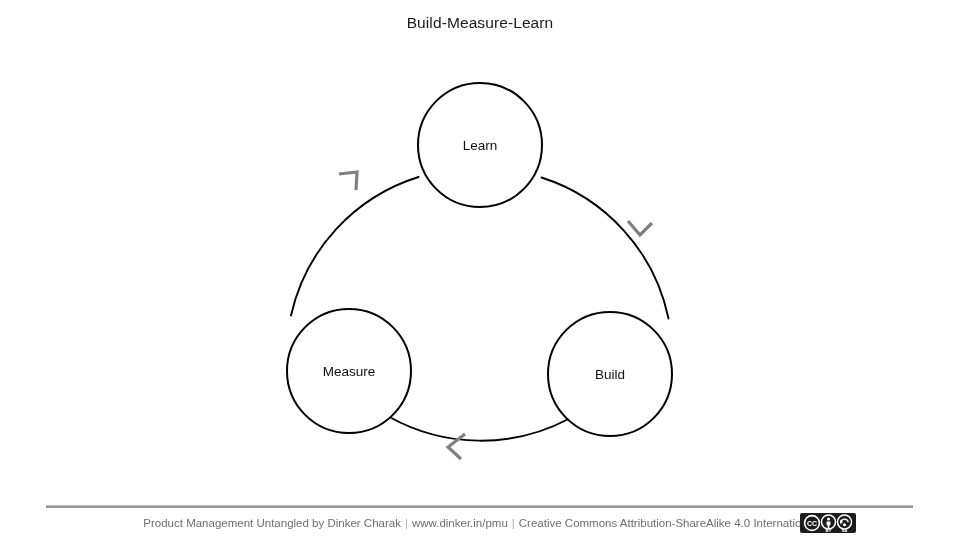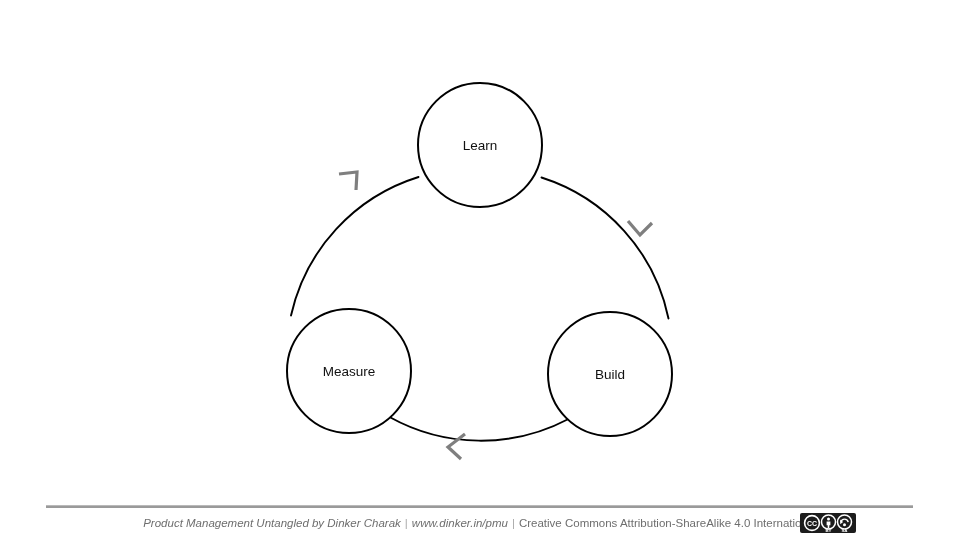--- a/index.html
+++ b/index.html
@@ -81,21 +81,20 @@
     top: 515px;
     left: 0;
     width: 960px;
     text-align: center;
     font-size: 11.5px;
     color: #6e6e6e;
     line-height: 16px;
     white-space: nowrap;
   }
   .footer-text .ital {
-    font-style: italic;
   }
   .footer-text .sep {
     color: #a9a9a9;
     padding: 0 4px;
     font-style: normal;
   }
   
   .cc-badge {
     position: absolute;
     left: 800px;
@@ -104,20 +103,21 @@
     height: 20px;
     background: #1c1c1c;
     border-radius: 2px;
   }
 </style>
 </head>
 <body>
 
 <div id="slide">
 
+  <div class="slide-title">Build-Measure-Learn</div>
 
   <svg id="diagram" viewBox="0 0 960 500">
 
     <path class="cycle-arc" d="M 541.5 177.5 A 188 188 0 0 1 668.5 318.5"></path>
 
     <path class="cycle-arc" d="M 568.5 419.0 A 188 188 0 0 1 389.5 417.0"></path>
 
     <path class="cycle-arc" d="M 291.0 315.5 A 188 188 0 0 1 418.5 177.0"></path>
 
     <polyline class="arrow-head" points="628,221 640,235 652,223"></polyline>

